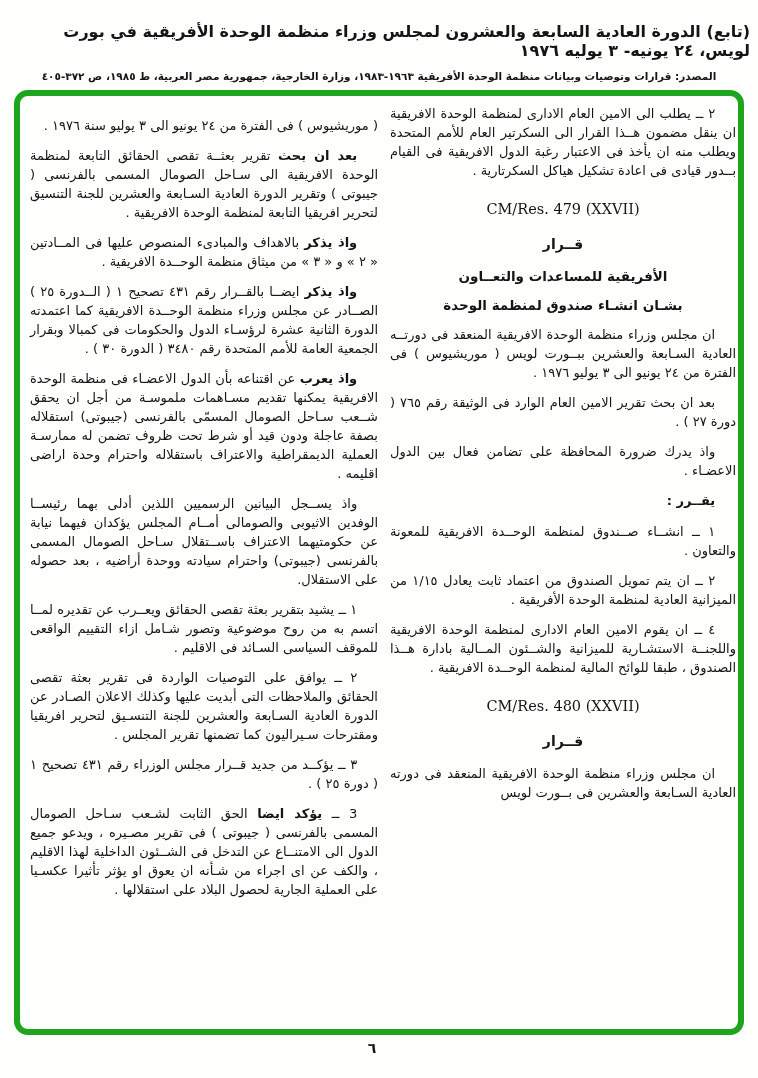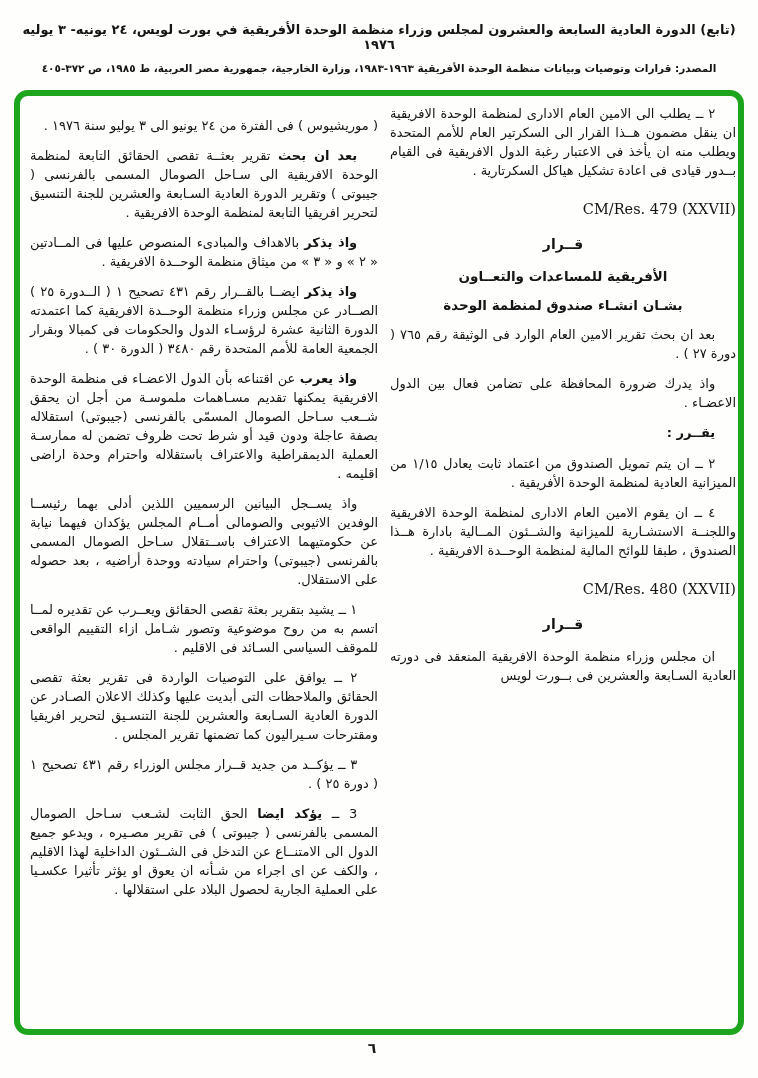--- a/index.html
+++ b/index.html
@@ -1,36 +1,36 @@
 <!DOCTYPE html>
 <html lang="ar"><head>
 <meta charset="utf-8">
 <style>
   html,body{margin:0;padding:0;background:#ffffff;}
   .page{
     position:relative;width:758px;height:1078px;background:#fefefdff;
     font-family:"DejaVu Sans",sans-serif;color:#151515;overflow:hidden;
   }
   .header{position:absolute;top:22px;left:0;right:0;text-align:center;direction:rtl;}
-  .header .title{font-weight:bold;font-size:13px;margin:0 8px 10px;}
+  .header .title{font-weight:bold;font-size:16px;margin:0 8px 10px;text-align:right;}
   .header .source{font-weight:bold;font-size:10.5px;}
   .frame{
     position:absolute;left:14px;top:90px;width:730px;height:945px;
     border:6px solid #1ea51e;border-radius:14px;box-sizing:border-box;
   }
   .col{position:absolute;direction:rtl;text-align:justify;font-size:13px;line-height:19px;}
   .col-right{left:390px;top:104px;width:346px;}
   .col-left{left:30px;top:116px;width:348px;}
   .para{margin:0 0 11px;text-indent:1.6em;}
   .para.cont{text-indent:0;}
   .lead{font-weight:bold;}
   .heading{margin:0 0 10px;text-align:center;font-weight:bold;text-indent:0;font-size:13.5px;}
   .heading.big{font-size:14px;letter-spacing:2px;margin:2px 0 13px;}
   .cmres{
-    direction:ltr;text-align:right;font-family:"DejaVu Serif",serif;
+    direction:ltr;text-align:center;font-family:"DejaVu Serif",serif;
     font-size:14.5px;margin:20px 0 16px;text-indent:0;
   }
   .decide{font-weight:bold;text-indent:1.6em;margin:2px 0 12px;}
   .pagenum{position:absolute;left:0;right:14px;top:1040px;text-align:center;font-size:14px;font-weight:bold;}
 </style>
 </head>
 <body>
 
 <div class="page">
 
@@ -40,23 +40,25 @@
   </div>
 
   <div class="frame"></div>
 
   <div class="col col-right">
     <p class="para"><span></span><span class="lead"></span><span>٢ ــ يطلب الى الامين العام الادارى لمنظمة الوحدة الافريقية ان ينقل مضمون هــذا القرار الى السكرتير العام للأمم المتحدة ويطلب منه ان يأخذ فى الاعتبار رغبة الدول الافريقية فى القيام بــدور قيادى فى اعادة تشكيل هياكل السكرتارية .</span></p>
     <p class="cmres">CM/Res. 479 (XXVII)</p>
     <p class="heading big">قــرار</p>
     <p class="heading">الأفريقية للمساعدات والتعــاون</p>
     <p class="heading">بشـان انشـاء صندوق لمنظمة الوحدة</p>
+    <p class="para"><span></span><span class="lead"></span><span>ان مجلس وزراء منظمة الوحدة الافريقية المنعقد فى دورتــه العادية السـابعة والعشرين ببــورت لويس ( موريشيوس ) فى الفترة من ٢٤ يونيو الى ٣ يوليو ١٩٧٦ .</span></p>
     <p class="para"><span></span><span class="lead"></span><span>بعد ان بحث تقرير الامين العام الوارد فى الوثيقة رقم ٧٦٥ ( دورة ٢٧ ) .</span></p>
     <p class="para"><span></span><span class="lead"></span><span>واذ يدرك ضرورة المحافظة على تضامن فعال بين الدول الاعضـاء .</span></p>
     <p class="decide">يقــرر :</p>
+    <p class="para"><span></span><span class="lead"></span><span>١ ــ انشــاء صــندوق لمنظمة الوحــدة الافريقية للمعونة والتعاون .</span></p>
     <p class="para"><span></span><span class="lead"></span><span>٢ ــ ان يتم تمويل الصندوق من اعتماد ثابت يعادل ١/١٥ من الميزانية العادية لمنظمة الوحدة الأفريقية .</span></p>
     <p class="para"><span></span><span class="lead"></span><span>٤ ــ ان يقوم الامين العام الادارى لمنظمة الوحدة الافريقية واللجنــة الاستشـارية للميزانية والشــئون المــالية بادارة هــذا الصندوق ، طبقا للوائح المالية لمنظمة الوحــدة الافريقية .</span></p>
     <p class="cmres">CM/Res. 480 (XXVII)</p>
     <p class="heading big">قــرار</p>
     <p class="para"><span></span><span class="lead"></span><span>ان مجلس وزراء منظمة الوحدة الافريقية المنعقد فى دورته العادية السـابعة والعشرين فى بــورت لويس</span></p>
   </div>
 
   <div class="col col-left">
     <p class="para cont"><span></span><span class="lead"></span><span>( موريشيوس ) فى الفترة من ٢٤ يونيو الى ٣ يوليو سنة ١٩٧٦ .</span></p>
     <p class="para"><span></span><span class="lead">بعد ان بحث</span><span> تقرير بعثــة تقصى الحقائق التابعة لمنظمة الوحدة الافريقية الى سـاحل الصومال المسمى بالفرنسى ( جيبوتى ) وتقرير الدورة العادية السـابعة والعشرين للجنة التنسيق لتحرير افريقيا التابعة لمنظمة الوحدة الافريقية .</span></p>

